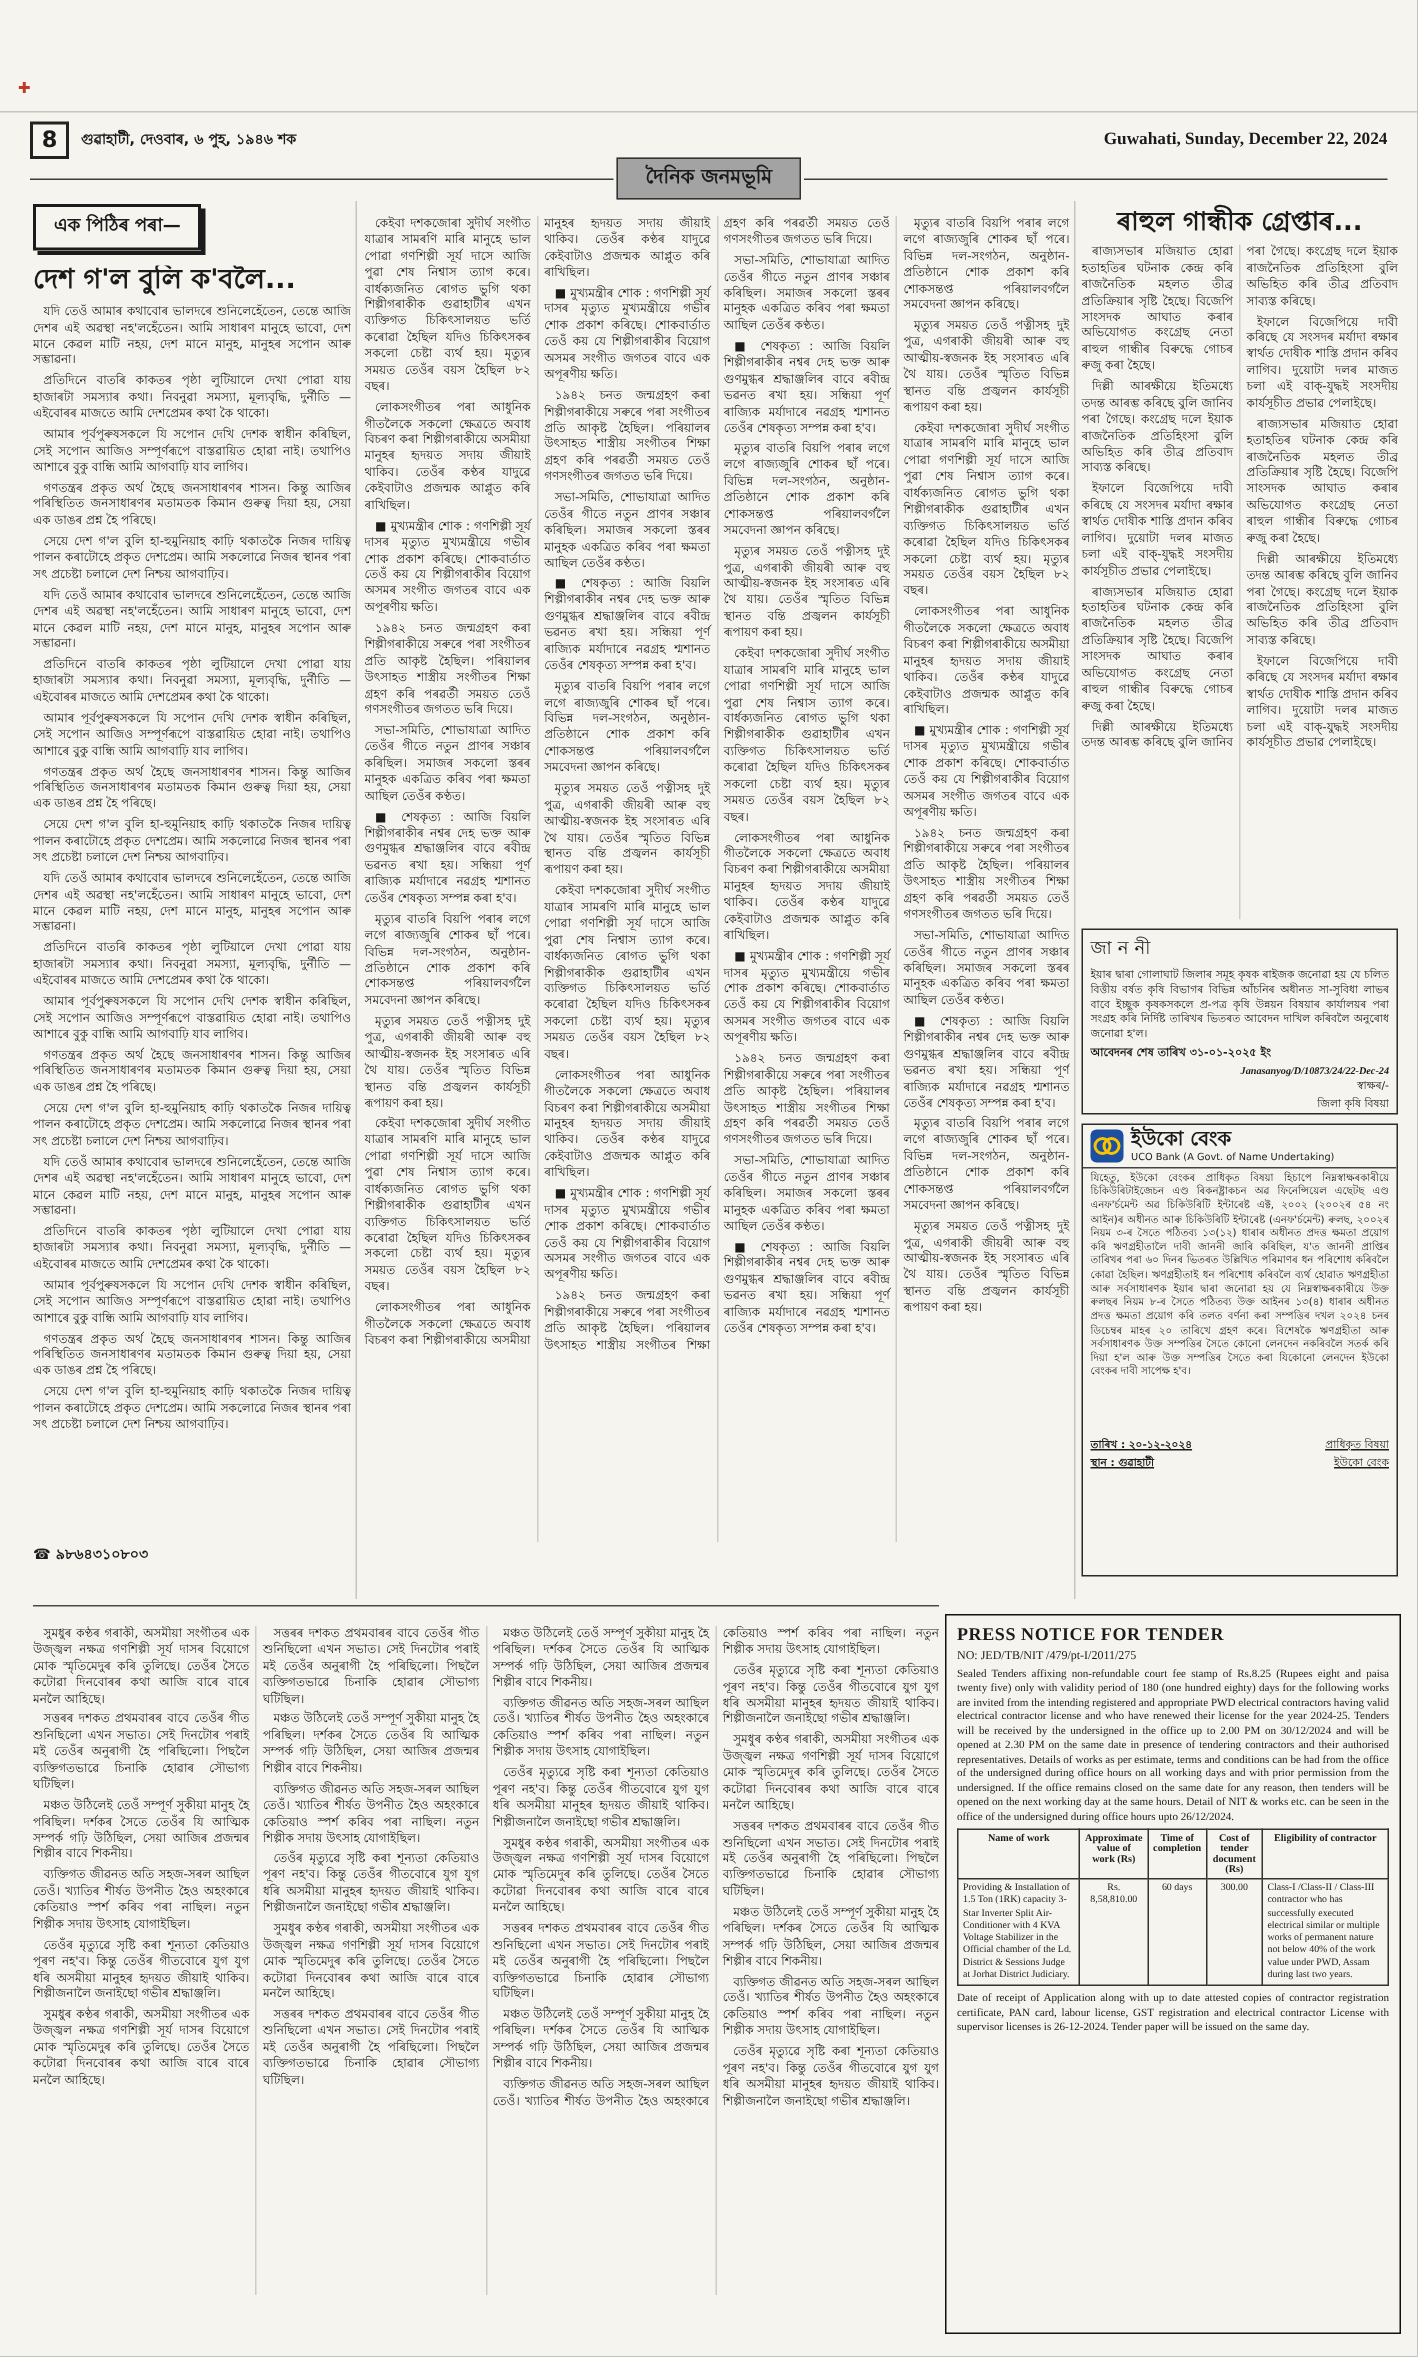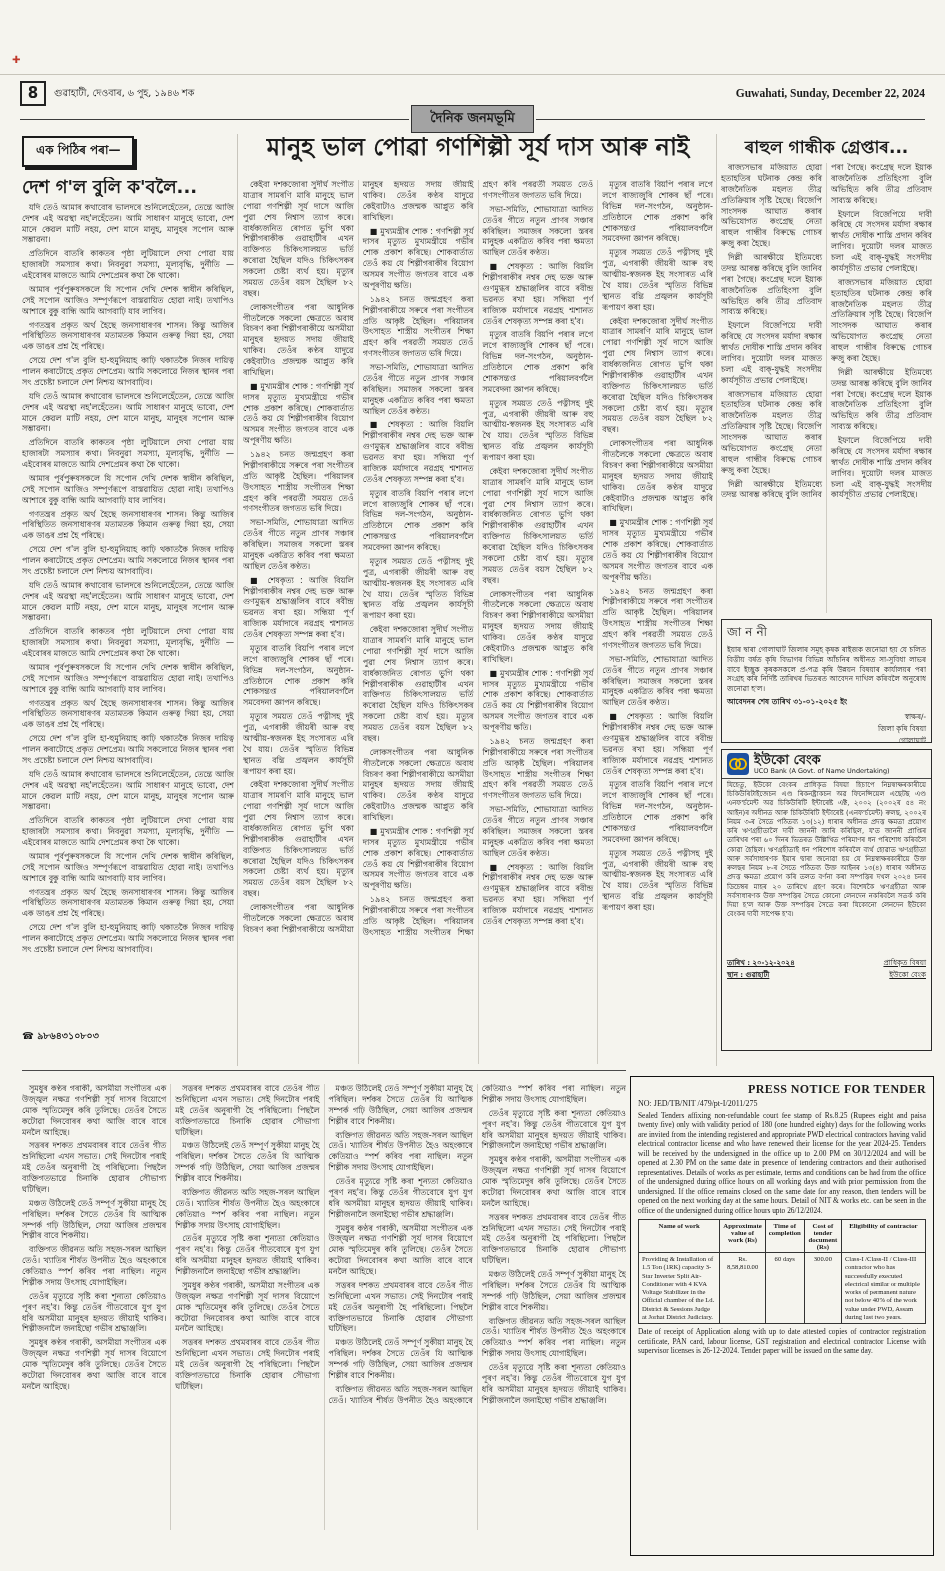--- a/index.html
+++ b/index.html
@@ -11,21 +11,21 @@
   }
   .abs { position:absolute; }
 
   
   .reg-mark { left:12px; top:54px; width:12px; height:12px; color:#c0392b; font-size:10px; line-height:12px; }
   .top-hairline { left:0; top:74px; width:945px; height:1px; background:#c7c4ba; }
 
   .header-bar { left:20px; top:80px; width:905px; height:26px; display:flex; align-items:center; }
   .pagenum { width:26px; height:25px; border:2px solid #222; font-weight:bold; font-size:15px;
              display:flex; align-items:center; justify-content:center; background:#f5f4ee; }
-  .date-as { font-size:9.5px; margin-left:8px; }
+  .date-as { font-size:9.5px; margin-left:8px;font-weight:bold; }
   .date-en { margin-left:auto; font-size:11.5px; font-weight:bold; font-family:"Liberation Serif",serif; }
 
   .mast-row { left:20px; top:107px; width:905px; height:24px; display:flex; align-items:center; }
   .mast-line { flex:1; height:0; border-top:1.5px solid #3c3c3c; }
   .mast-label { border:1.5px solid #333; padding:2px 18px 3px; font-size:13px; font-weight:bold; margin:0 2px; background:#a3a3a3; }
 
   .vline { top:134px; height:932px; width:1px; background:#c8c5bc; }
 
   
   .body-text { font-size:8px; line-height:1.36; text-align:justify; overflow:hidden; }
@@ -49,21 +49,21 @@
 
   
   .right-col { left:721px; top:134px; width:211px; }
   .right-headline { margin:0; font-size:17px; font-weight:bold; text-align:center; height:24px; overflow:hidden; }
   .right-body { margin-top:5px; height:450px; }
 
   .janani-box { margin-top:6px; border:1.3px solid #2a2a2a; padding:3px 5px; height:124px; overflow:hidden; }
   .janani-title { text-align:left; font-weight:normal; font-size:12px; letter-spacing:4px; }
   .janani-body { font-size:7.2px; margin-top:2px; }
   .janani-deadline { font-size:7.4px; font-weight:bold; margin-top:2px; }
-  .janani-foot { display:flex; justify-content:space-between; align-items:flex-end; margin-top:3px; }
+  .janani-foot { display:flex; justify-content:center; align-items:flex-end; margin-top:3px;flex-direction:column; }
   .janasanyog { font-size:6.8px; font-style:italic; font-weight:bold; font-family:"Liberation Serif",serif; }
   .sig { font-size:7.2px; text-align:right; }
   .sig p { margin:0; }
 
   .uco-box { margin-top:6px; border:1.3px solid #2a2a2a; height:302px; overflow:hidden; }
   .uco-head { display:flex; align-items:center; gap:5px; padding:3px 5px; border-bottom:1px solid #444; }
   .uco-logo { width:22px; height:22px; background:#1c4fa0; border-radius:4px; position:relative; flex:0 0 auto; }
   .uco-logo::before, .uco-logo::after { content:""; position:absolute; width:8px; height:8px;
       border:2px solid #f8c300; border-radius:50%; top:5px; }
   .uco-logo::before { left:2px; } .uco-logo::after { right:2px; }
@@ -80,21 +80,21 @@
 
   
   .hsep { left:22px; top:1070px; width:604px; height:2px; border-top:1.5px solid #4a4a4a; }
   .bottom-article { left:22px; top:1078px; width:604px; }
   .bottom-headline { margin:0; font-size:20px; font-weight:bold; text-align:center; height:26px; overflow:hidden; }
   .bottom-body { margin-top:6px; height:446px; }
 
   
   .tender-box { left:630px; top:1076px; width:304px; height:480px; border:1.6px solid #111;
                 padding:5px 7px; font-family:"Liberation Serif",serif; overflow:hidden; background:#f5f4ee; }
-  .tender-title { text-align:right; font-weight:bold; font-size:12px; letter-spacing:.4px; }
+  .tender-title { text-align:left; font-weight:bold; font-size:12px; letter-spacing:.4px; }
   .tender-ref { font-size:8px; margin-top:2px; }
   .tender-intro, .tender-outro { font-size:7.4px; line-height:1.28; text-align:justify; margin-top:3px; }
   .tender-table { width:100%; border-collapse:collapse; margin-top:4px; }
   .tender-table th, .tender-table td { border:1px solid #333; padding:2px 3px; vertical-align:top; }
   .tender-table th { font-size:6.8px; text-align:center; }
   .tender-table td { font-size:6.6px; line-height:1.25; text-align:left; }
   .td-c { text-align:center !important; }
   .tender-foot { display:flex; justify-content:space-between; align-items:flex-end; margin-top:8px; }
   .tender-foot .sig { font-size:8px; font-family:"Liberation Serif",serif; }
 </style>
@@ -143,21 +143,20 @@
         <p>যদি তেওঁ আমাৰ কথাবোৰ ভালদৰে শুনিলেহেঁতেন, তেন্তে আজি দেশৰ এই অৱস্থা নহ'লহেঁতেন। আমি সাধাৰণ মানুহে ভাবো, দেশ মানে কেৱল মাটি নহয়, দেশ মানে মানুহ, মানুহৰ সপোন আৰু সম্ভাৱনা।</p>
         <p>প্ৰতিদিনে বাতৰি কাকতৰ পৃষ্ঠা লুটিয়ালে দেখা পোৱা যায় হাজাৰটা সমস্যাৰ কথা। নিবনুৱা সমস্যা, মূল্যবৃদ্ধি, দুৰ্নীতি — এইবোৰৰ মাজতে আমি দেশপ্ৰেমৰ কথা কৈ থাকো।</p>
         <p>আমাৰ পূৰ্বপুৰুষসকলে যি সপোন দেখি দেশক স্বাধীন কৰিছিল, সেই সপোন আজিও সম্পূৰ্ণৰূপে বাস্তৱায়িত হোৱা নাই। তথাপিও আশাৰে বুকু বান্ধি আমি আগবাঢ়ি যাব লাগিব।</p>
         <p>গণতন্ত্ৰৰ প্ৰকৃত অৰ্থ হৈছে জনসাধাৰণৰ শাসন। কিন্তু আজিৰ পৰিস্থিতিত জনসাধাৰণৰ মতামতক কিমান গুৰুত্ব দিয়া হয়, সেয়া এক ডাঙৰ প্ৰশ্ন হৈ পৰিছে।</p>
         <p>সেয়ে দেশ গ'ল বুলি হা-হুমুনিয়াহ কাঢ়ি থকাতকৈ নিজৰ দায়িত্ব পালন কৰাটোহে প্ৰকৃত দেশপ্ৰেম। আমি সকলোৱে নিজৰ স্থানৰ পৰা সৎ প্ৰচেষ্টা চলালে দেশ নিশ্চয় আগবাঢ়িব।</p>
       </div>
     <div class="phone">☎ ৯৮৬৪৩১০৮০৩</div>
   </section>
 
   <section class="abs mid-col">
-    <h1 class="mid-headline">মানুহ ভাল পোৱা গণশিল্পী সূৰ্য দাস আৰু নাই</h1>
     <div class="body-text cols-4 mid-body">
         <p>কেইবা দশকজোৰা সুদীৰ্ঘ সংগীত যাত্ৰাৰ সামৰণি মাৰি মানুহে ভাল পোৱা গণশিল্পী সূৰ্য দাসে আজি পুৱা শেষ নিশ্বাস ত্যাগ কৰে। বাৰ্ধক্যজনিত ৰোগত ভুগি থকা শিল্পীগৰাকীক গুৱাহাটীৰ এখন ব্যক্তিগত চিকিৎসালয়ত ভৰ্তি কৰোৱা হৈছিল যদিও চিকিৎসকৰ সকলো চেষ্টা ব্যৰ্থ হয়। মৃত্যুৰ সময়ত তেওঁৰ বয়স হৈছিল ৮২ বছৰ।</p>
         <p>লোকসংগীতৰ পৰা আধুনিক গীতলৈকে সকলো ক্ষেত্ৰতে অবাধ বিচৰণ কৰা শিল্পীগৰাকীয়ে অসমীয়া মানুহৰ হৃদয়ত সদায় জীয়াই থাকিব। তেওঁৰ কণ্ঠৰ যাদুৱে কেইবাটাও প্ৰজন্মক আপ্লুত কৰি ৰাখিছিল।</p>
         <p>■ মুখ্যমন্ত্ৰীৰ শোক : গণশিল্পী সূৰ্য দাসৰ মৃত্যুত মুখ্যমন্ত্ৰীয়ে গভীৰ শোক প্ৰকাশ কৰিছে। শোকবাৰ্তাত তেওঁ কয় যে শিল্পীগৰাকীৰ বিয়োগ অসমৰ সংগীত জগতৰ বাবে এক অপূৰণীয় ক্ষতি।</p>
         <p>১৯৪২ চনত জন্মগ্ৰহণ কৰা শিল্পীগৰাকীয়ে সৰুৰে পৰা সংগীতৰ প্ৰতি আকৃষ্ট হৈছিল। পৰিয়ালৰ উৎসাহত শাস্ত্ৰীয় সংগীতৰ শিক্ষা গ্ৰহণ কৰি পৰৱৰ্তী সময়ত তেওঁ গণসংগীতৰ জগতত ভৰি দিয়ে।</p>
         <p>সভা-সমিতি, শোভাযাত্ৰা আদিত তেওঁৰ গীতে নতুন প্ৰাণৰ সঞ্চাৰ কৰিছিল। সমাজৰ সকলো স্তৰৰ মানুহক একত্ৰিত কৰিব পৰা ক্ষমতা আছিল তেওঁৰ কণ্ঠত।</p>
         <p>■ শেষকৃত্য : আজি বিয়লি শিল্পীগৰাকীৰ নশ্বৰ দেহ ভক্ত আৰু গুণমুগ্ধৰ শ্ৰদ্ধাঞ্জলিৰ বাবে ৰবীন্দ্ৰ ভৱনত ৰখা হয়। সন্ধিয়া পূৰ্ণ ৰাজ্যিক মৰ্যাদাৰে নৱগ্ৰহ শ্মশানত তেওঁৰ শেষকৃত্য সম্পন্ন কৰা হ'ব।</p>
         <p>মৃত্যুৰ বাতৰি বিয়পি পৰাৰ লগে লগে ৰাজ্যজুৰি শোকৰ ছাঁ পৰে। বিভিন্ন দল-সংগঠন, অনুষ্ঠান-প্ৰতিষ্ঠানে শোক প্ৰকাশ কৰি শোকসন্তপ্ত পৰিয়ালবৰ্গলৈ সমবেদনা জ্ঞাপন কৰিছে।</p>
         <p>মৃত্যুৰ সময়ত তেওঁ পত্নীসহ দুই পুত্ৰ, এগৰাকী জীয়ৰী আৰু বহু আত্মীয়-স্বজনক ইহ সংসাৰত এৰি থৈ যায়। তেওঁৰ স্মৃতিত বিভিন্ন স্থানত বন্তি প্ৰজ্বলন কাৰ্যসূচী ৰূপায়ণ কৰা হয়।</p>
         <p>কেইবা দশকজোৰা সুদীৰ্ঘ সংগীত যাত্ৰাৰ সামৰণি মাৰি মানুহে ভাল পোৱা গণশিল্পী সূৰ্য দাসে আজি পুৱা শেষ নিশ্বাস ত্যাগ কৰে। বাৰ্ধক্যজনিত ৰোগত ভুগি থকা শিল্পীগৰাকীক গুৱাহাটীৰ এখন ব্যক্তিগত চিকিৎসালয়ত ভৰ্তি কৰোৱা হৈছিল যদিও চিকিৎসকৰ সকলো চেষ্টা ব্যৰ্থ হয়। মৃত্যুৰ সময়ত তেওঁৰ বয়স হৈছিল ৮২ বছৰ।</p>

